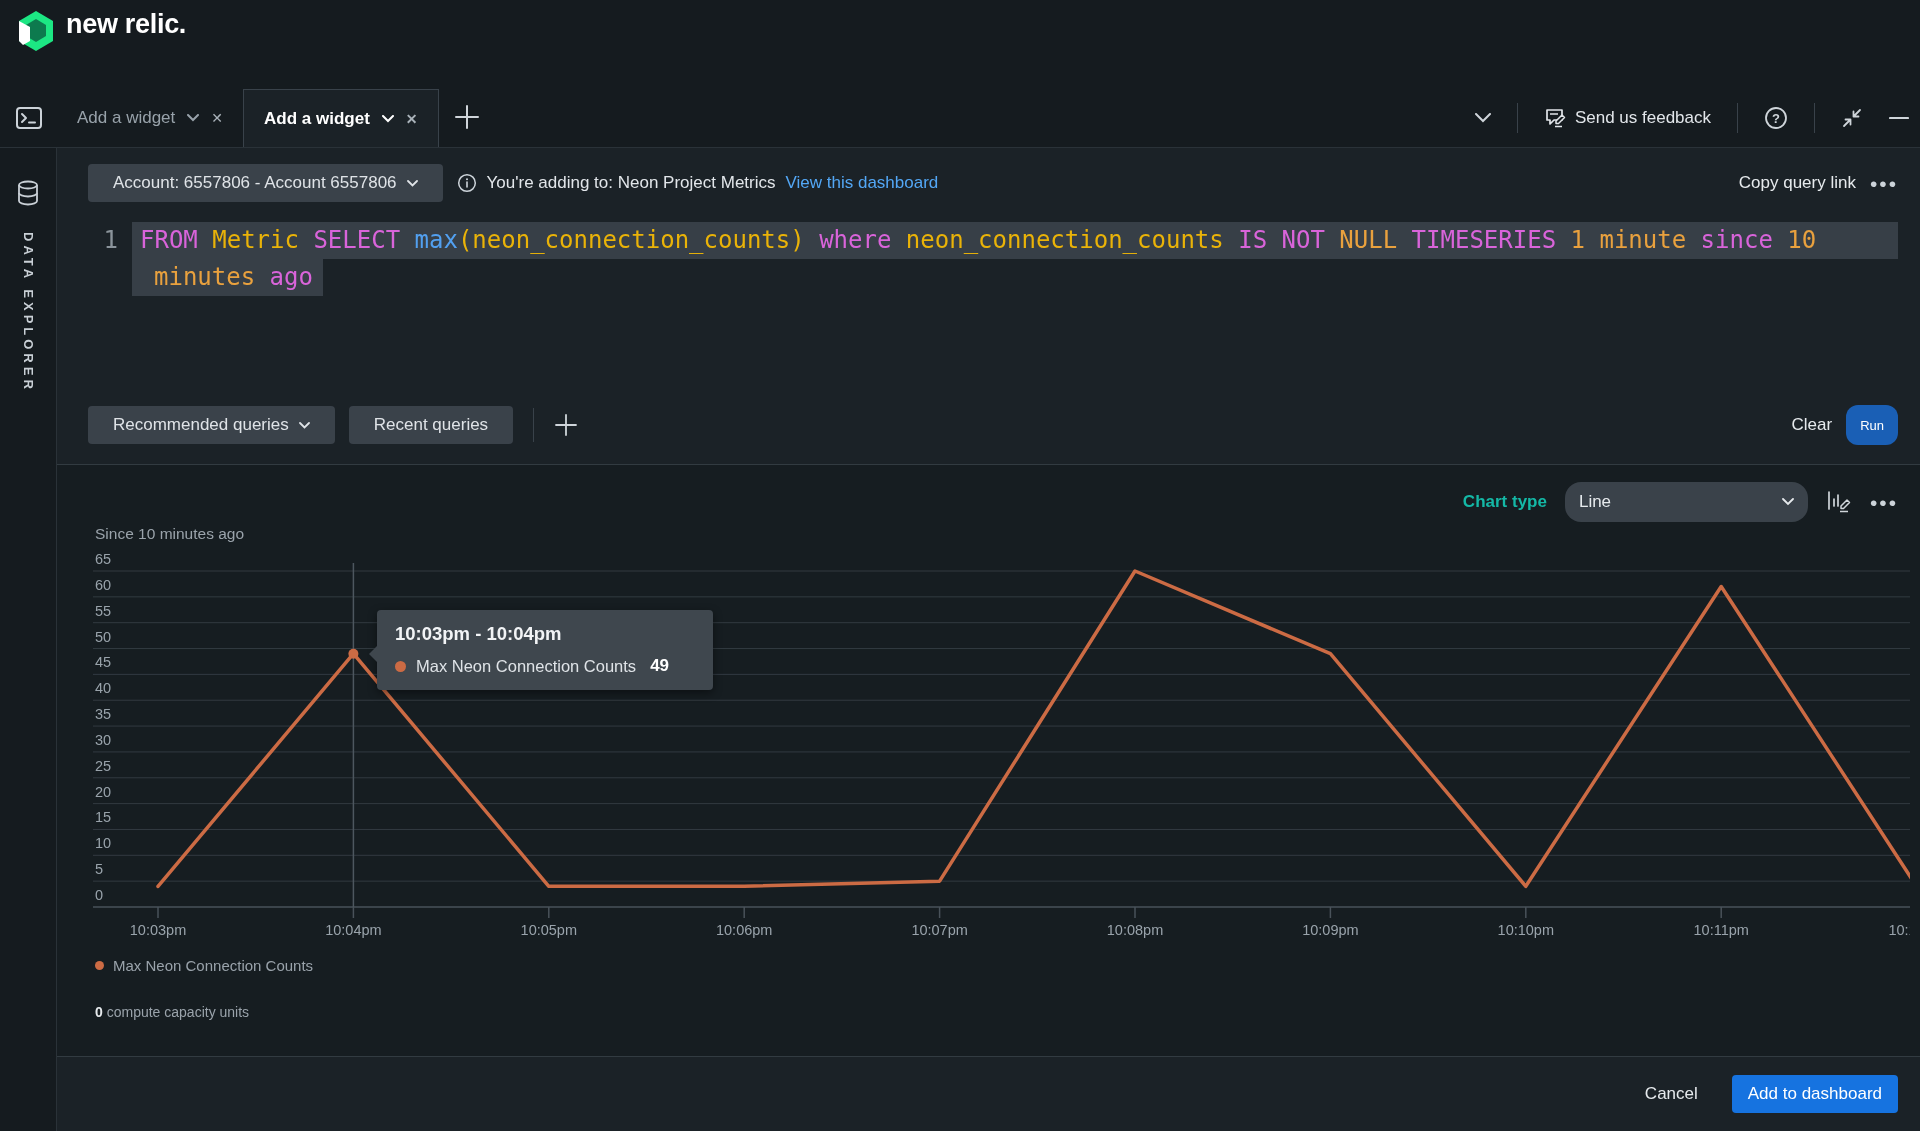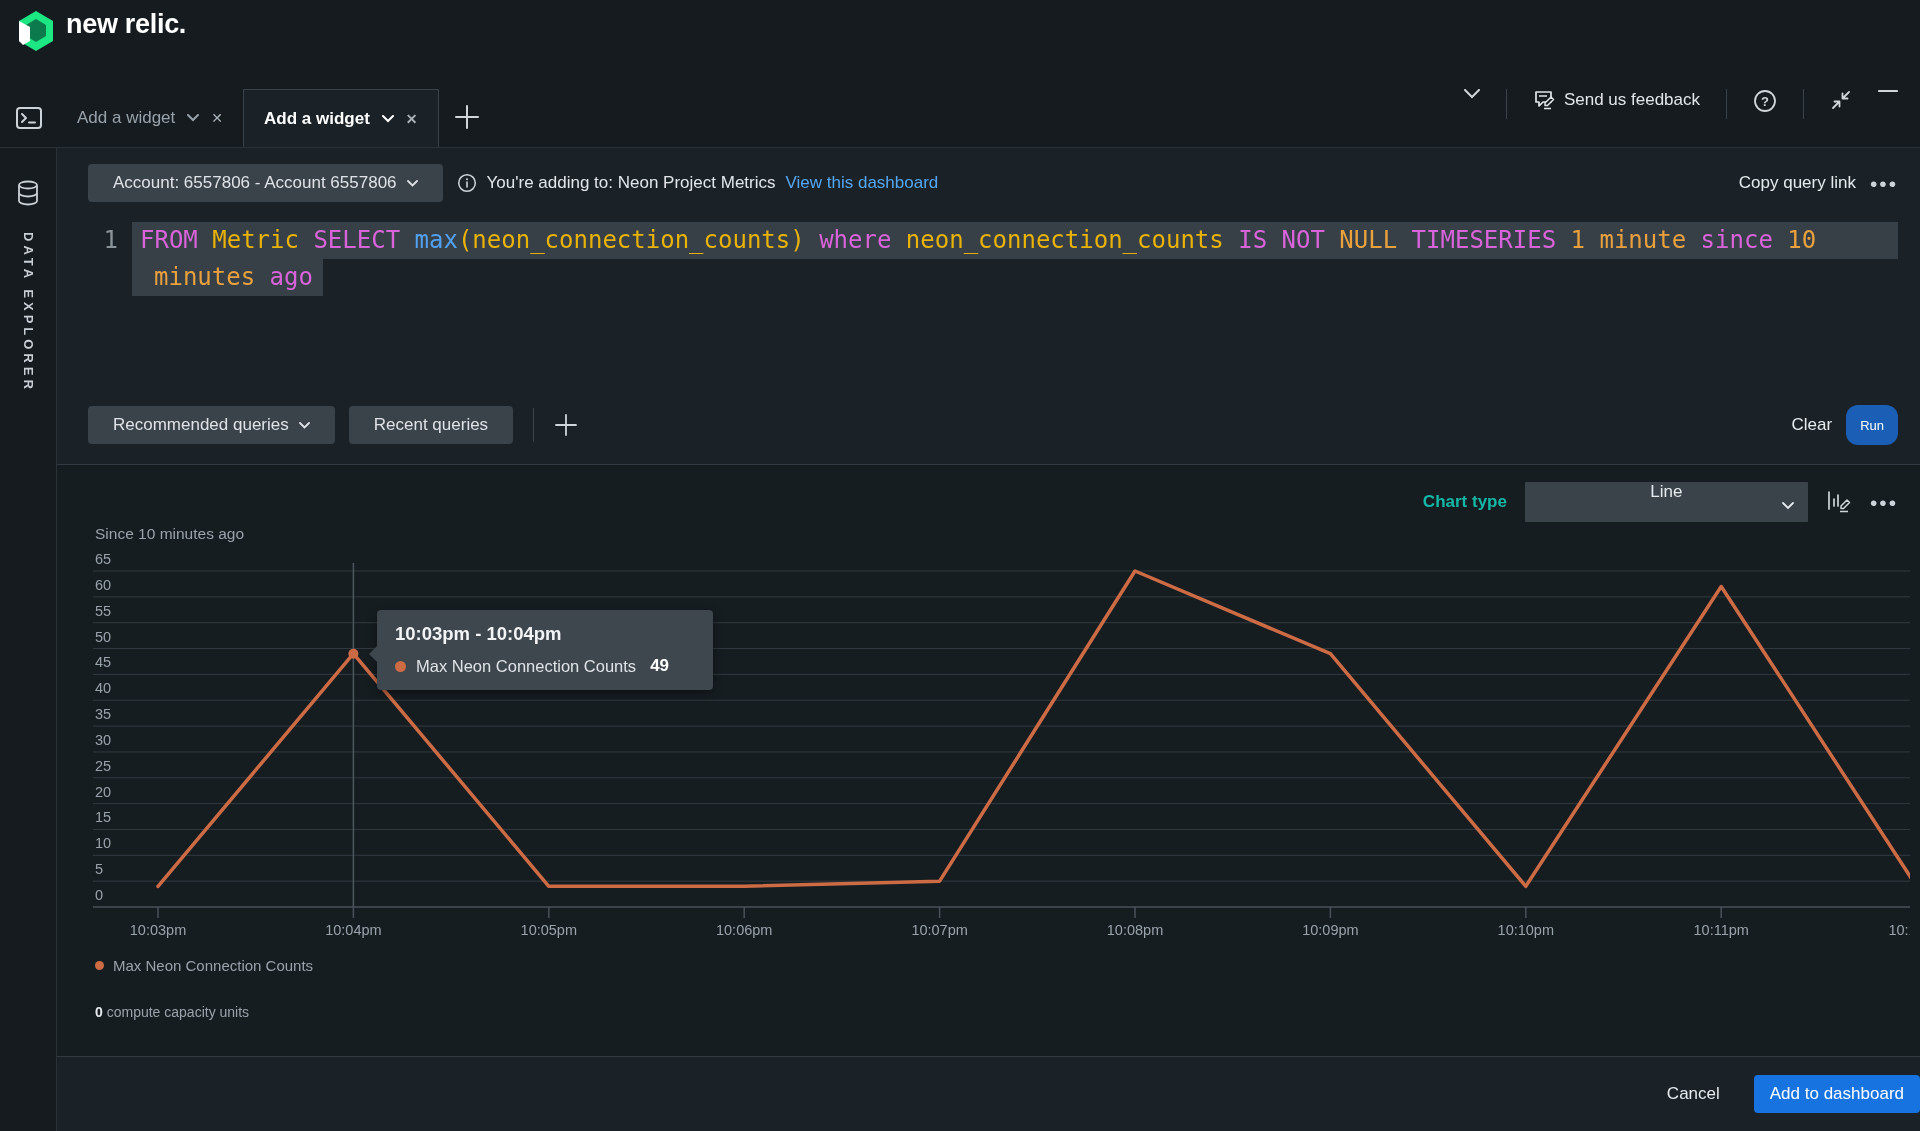--- a/index.html
+++ b/index.html
@@ -14,21 +14,21 @@
 
   
   .tab-bar { height:85px; display:flex; align-items:flex-end; background:#151b1f; position:relative; flex:0 0 auto;}
   .rail-toggle { width:57px; height:58px; display:flex; align-items:center; justify-content:center;
                  background:none; border:none; color:#ccd3d9; cursor:pointer; }
   .tab { height:58px; display:flex; align-items:center; gap:12px; padding:0 20px; font-size:17px;
          color:#98a2aa; cursor:pointer; }
   .tab.active { background:#1b2227; border:1px solid #39424a; border-bottom:none; color:#ffffff; font-weight:700; }
   .tab .close-x { font-size:14px; color:#aab3ba; }
   .add-tab { width:56px; height:58px; background:none; border:none; color:#cfd5da; cursor:pointer; }
-  .tab-bar-right { margin-left:auto; display:flex; align-items:flex-start; gap:26px; padding-right:22px; height:58px; color:#ccd3d9;}
+  .tab-bar-right { margin-left:auto; display:flex; align-items:center; gap:26px; padding-right:11px; height:58px; color:#ccd3d9;}
   .tb-divider { width:1px; height:30px; background:#39424a; }
   .tb-btn { display:flex; align-items:center; gap:9px; background:none; border:none; color:#e2e6ea;
             font-size:17px; cursor:pointer; }
 
   
   .content-row { flex:1; display:flex; border-top:1px solid #2a3238; min-height:0; }
   .rail { width:57px; background:#151b1f; border-right:1px solid #2a3238; display:flex; flex-direction:column;
           align-items:center; padding-top:32px; gap:26px; flex:0 0 auto; }
   .rail-label { writing-mode:vertical-rl; font-size:13px; font-weight:700; letter-spacing:4px; color:#c9d0d6; white-space:pre; }
 
@@ -56,42 +56,42 @@
   .toolbar .v-divider { width:1px; height:34px; background:#39424a; margin:0 6px; }
   .icon-btn { background:none; border:none; color:#cfd5da; cursor:pointer; display:flex; align-items:center; }
   .toolbar .spacer { flex:1; }
   .run-btn { background:#1a5fb5; color:#ffffff; border:none; border-radius:12px; height:40px; padding:0 14px;
              font-size:13px; cursor:pointer; }
 
   
   .chart-panel { flex:1; background:#161d21; border-top:1px solid #323b41; padding:16px 22px 0 31px; min-height:0; }
   .chart-header { height:42px; display:flex; align-items:center; justify-content:flex-end; gap:18px; }
   .chart-type-label { font-size:17px; font-weight:700; color:#14b8a6; }
-  .select { width:283px; height:40px; background:#3a424a; border:none; border-radius:1px; display:flex;
-            align-items:center; padding:0 14px; color:#e6eaed; font-size:17px; cursor:pointer;flex-direction:column; }
+  .select { width:243px; height:40px; background:#3a424a; border:none; border-radius:16px; display:flex;
+            align-items:center; padding:0 14px; color:#e6eaed; font-size:17px; cursor:pointer; }
   .select .sel-chev { margin-left:auto; }
   .since { margin-top:2px; height:24px; font-size:15.5px; color:#9aa3ab; padding-left:7px; }
   .chart-area { position:relative; margin-left:5px; }
   .chart-area svg { display:block; }
   .tooltip { position:absolute; left:284px; top:61px; width:336px; background:#3f474e; border-radius:4px;
              padding:13px 18px 14px 18px; box-shadow:0 3px 10px rgba(0,0,0,.45); }
   .tooltip::before { content:""; position:absolute; left:-8px; top:36px; border:8px solid transparent;
                      border-right-color:#3f474e; border-left:none; }
   .tt-title { font-size:18.5px; font-weight:700; color:#f2f4f6; }
   .tt-row { margin-top:11px; display:flex; align-items:center; gap:10px; font-size:16.5px; color:#dfe3e7; }
   .dot { width:11px; height:11px; border-radius:50%; background:#cc6b44; flex:0 0 auto; }
   .tt-val { font-weight:700; color:#ffffff; margin-left:4px; font-size:17px; }
   .legend { margin-top:10px; display:flex; align-items:center; gap:9px; font-size:15px; color:#9aa3ab; padding-left:7px; cursor:pointer;}
   .legend .dot { width:9px; height:9px; }
   .compute { margin-top:30px; font-size:14px; color:#9aa3ab; padding-left:7px; }
   .compute b { color:#e6eaed; font-weight:700; }
 
   
   .footer-bar { height:75px; background:#1b2227; border-top:1px solid #323b41; display:flex; align-items:center;
-                justify-content:flex-end; gap:34px; flex:0 0 auto; }
+                justify-content:flex-end; gap:34px; padding-right:22px; flex:0 0 auto; }
   .add-btn { background:#1673e0; color:#ffffff; border:none; border-radius:4px; height:38px; padding:0 16px;
              font-size:17px; cursor:pointer; }
 
   svg.grid-chart text { font-family:"Liberation Sans", sans-serif; }
 </style>
 </head>
 <body>
 
 <div class="app">
 

